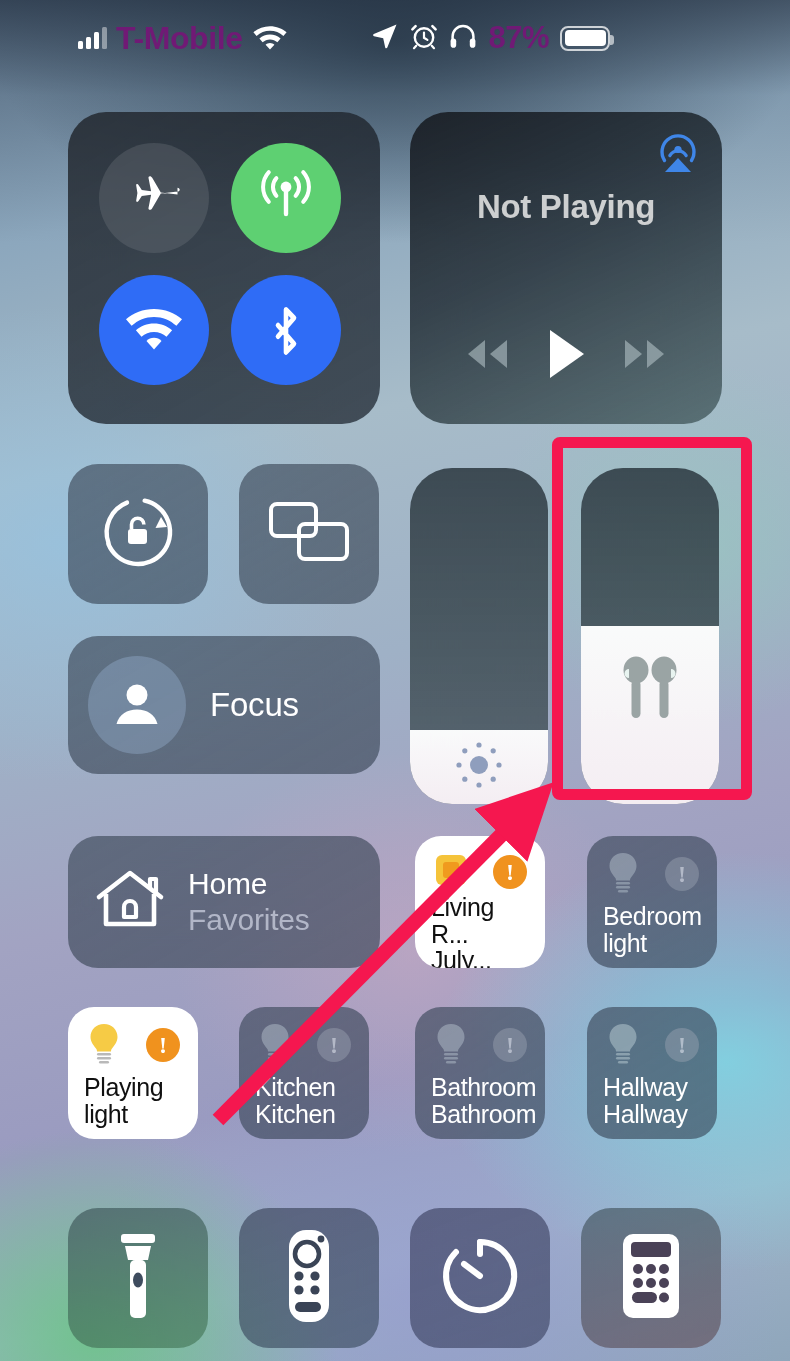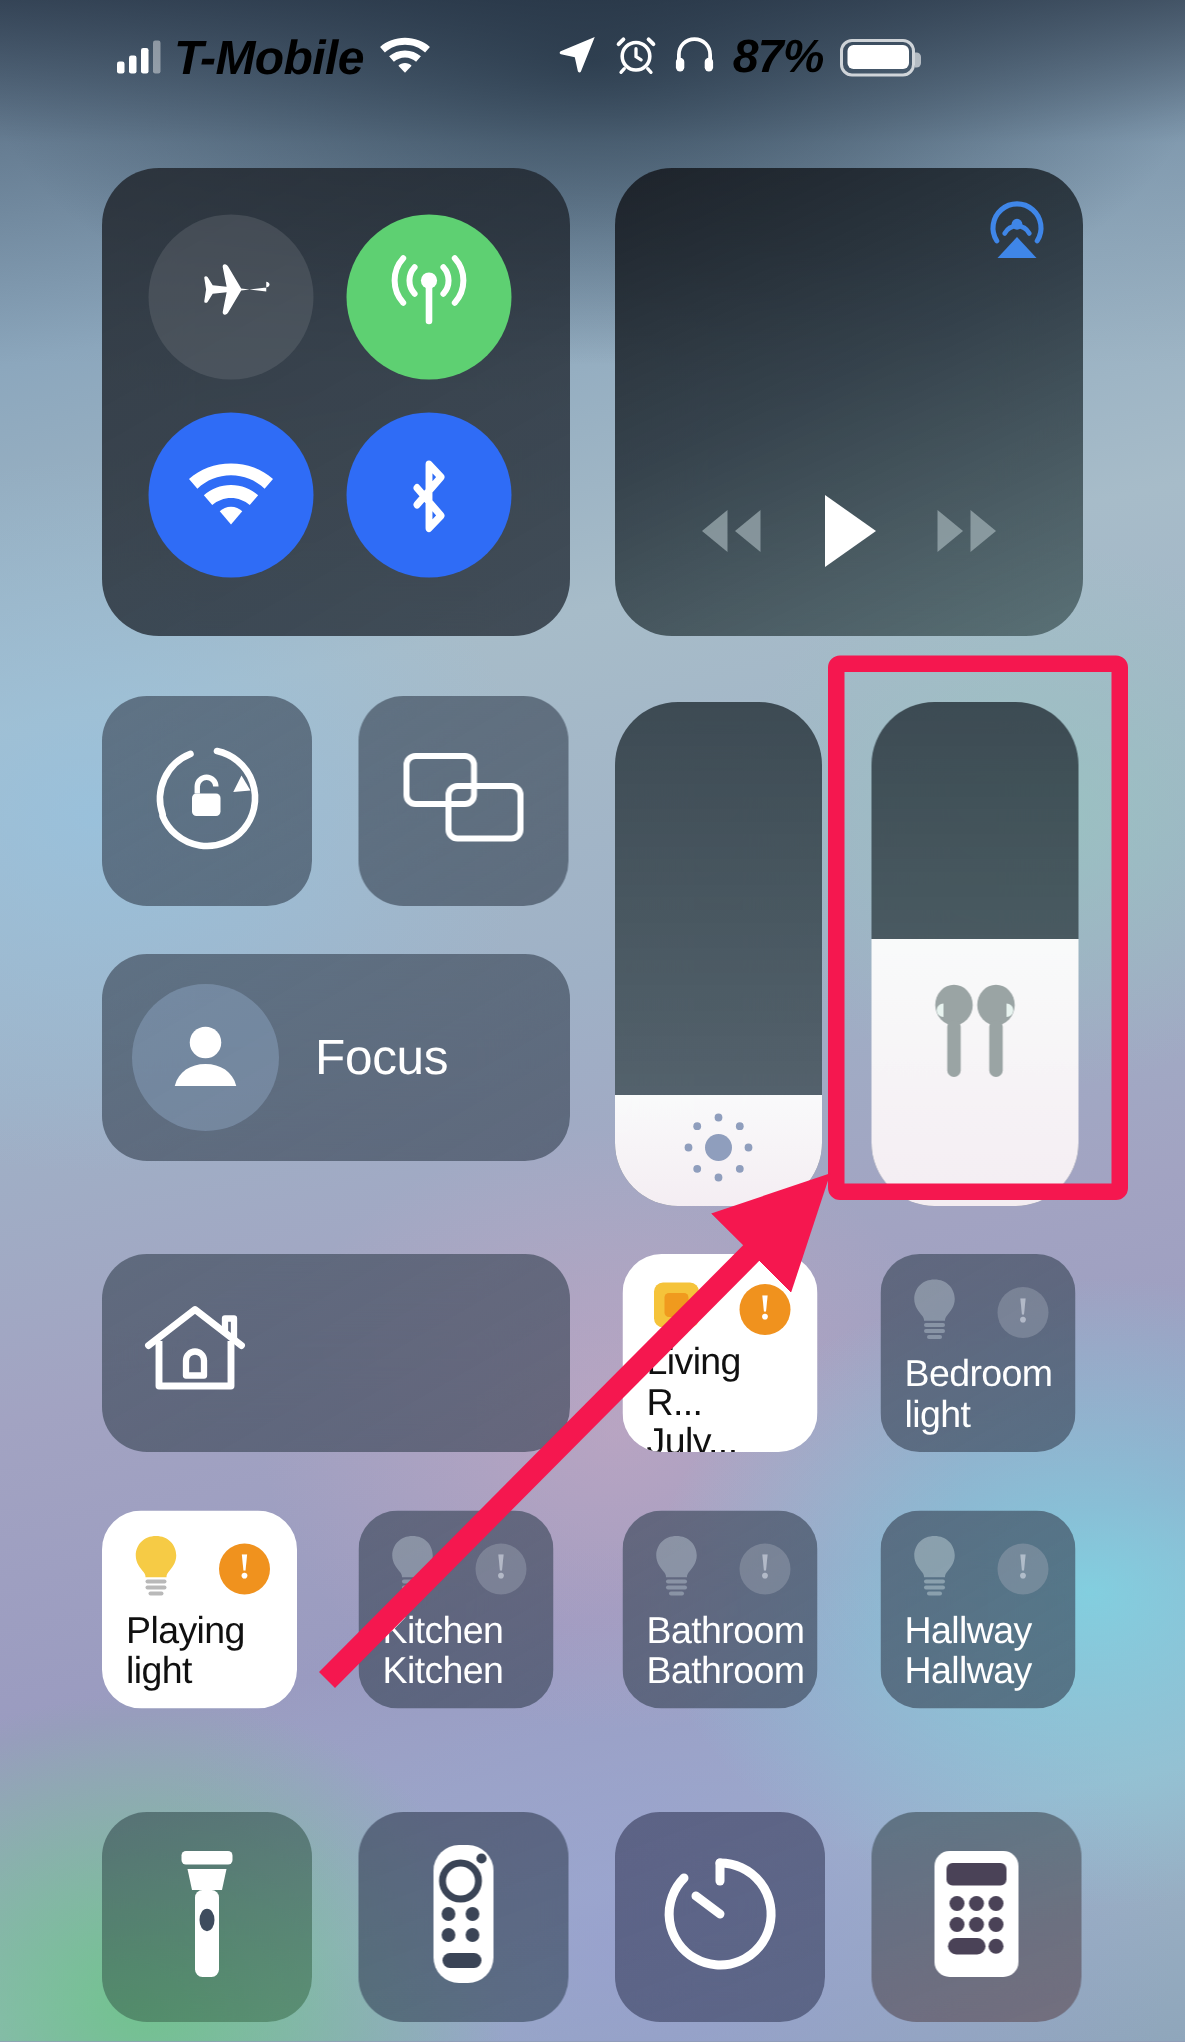--- a/index.html
+++ b/index.html
@@ -26,21 +26,21 @@
   }
   #vignette{
     position:absolute; inset:0;
     background:linear-gradient(180deg, rgba(20,30,45,0.55) 0%, rgba(20,30,45,0.10) 7%, rgba(0,0,0,0) 18%);
     pointer-events:none;
   }
 
   
   #statusbar{
     position:absolute; left:0; top:0; width:662px; height:76px;
-    display:flex; align-items:center; color:#000000;font-style:italic;
+    display:flex; align-items:center; color:#701a75;
   }
   .sb-left{ position:absolute; left:78px; display:flex; align-items:center; gap:9px; }
   .sb-right{ position:absolute; right:52px; display:flex; align-items:center; gap:11px; }
   .carrier{ font-size:32px; font-weight:600; letter-spacing:-0.4px; }
   .bars{ display:flex; align-items:flex-end; gap:3px; height:22px; }
   .bars i{ display:block; width:5px; background:#fff; border-radius:1.5px; }
   .bars i:nth-child(1){ height:8px; }
   .bars i:nth-child(2){ height:12px; }
   .bars i:nth-child(3){ height:17px; }
   .bars i:nth-child(4){ height:22px; background:rgba(255,255,255,0.42); }
@@ -253,20 +253,21 @@
 
 <div id="media" class="mod">
   <span id="airplay">
     <svg width="48" height="48" viewBox="0 0 48 48">
       <path d="M10.5 30.5a16 16 0 1 1 27 0" fill="none" stroke="#3f86e8" stroke-width="3.4" stroke-linecap="round"></path>
       <path d="M15.8 25.6a9.4 9.4 0 0 1 16.4 0" fill="none" stroke="#3f86e8" stroke-width="3.2" stroke-linecap="round"></path>
       <circle cx="24" cy="19.5" r="3.6" fill="#3f86e8"></circle>
       <path d="M24 28 37 42H11z" fill="#3f86e8"></path>
     </svg>
   </span>
+  <div id="nowplaying">Not Playing</div>
   <div id="transport">
     <span class="tbtn">
       <svg width="56" height="36" viewBox="0 0 56 36">
         <path d="M26 4v28L9 18z" fill="rgba(168,184,188,0.66)"></path>
         <path d="M48 4v28L31 18z" fill="rgba(168,184,188,0.66)"></path>
       </svg>
     </span>
     <span class="tbtn">
       <svg width="44" height="52" viewBox="0 0 44 52">
           <path d="M6 2v48l34-24z" fill="#fff"></path>
@@ -346,20 +347,24 @@
 </div>
 
 <div id="home" class="tile">
   <span>
     <svg width="72" height="66" viewBox="0 0 72 66">
       <path d="M5 30 36 6l31 24" fill="none" stroke="#fff" stroke-width="4.6" stroke-linecap="round" stroke-linejoin="round"></path>
       <path d="M12 27v30h48V27" fill="none" stroke="#fff" stroke-width="4.6" stroke-linejoin="round"></path>
       <path d="M56 22V12h6v15" fill="none" stroke="#fff" stroke-width="4.2" stroke-linejoin="round"></path>
       <path d="M30 50V40a6 6 0 0 1 12 0v10z" fill="none" stroke="#fff" stroke-width="4.2" stroke-linejoin="round"></path>
     </svg>
+  </span>
+  <span id="home-text">
+    <span id="home-title">Home</span>
+    <span id="home-sub">Favorites</span>
   </span>
 </div>
 
 <div class="acc on" style="left:415px; top:836px;">
   <div class="acc-top">
     <span>
       <svg width="40" height="40" viewBox="0 0 40 40">
         <rect x="5" y="5" width="30" height="30" rx="6" fill="#f5c33a"></rect>
         <rect x="12" y="12" width="16" height="16" rx="3" fill="#f09a1e"></rect>
       </svg>

